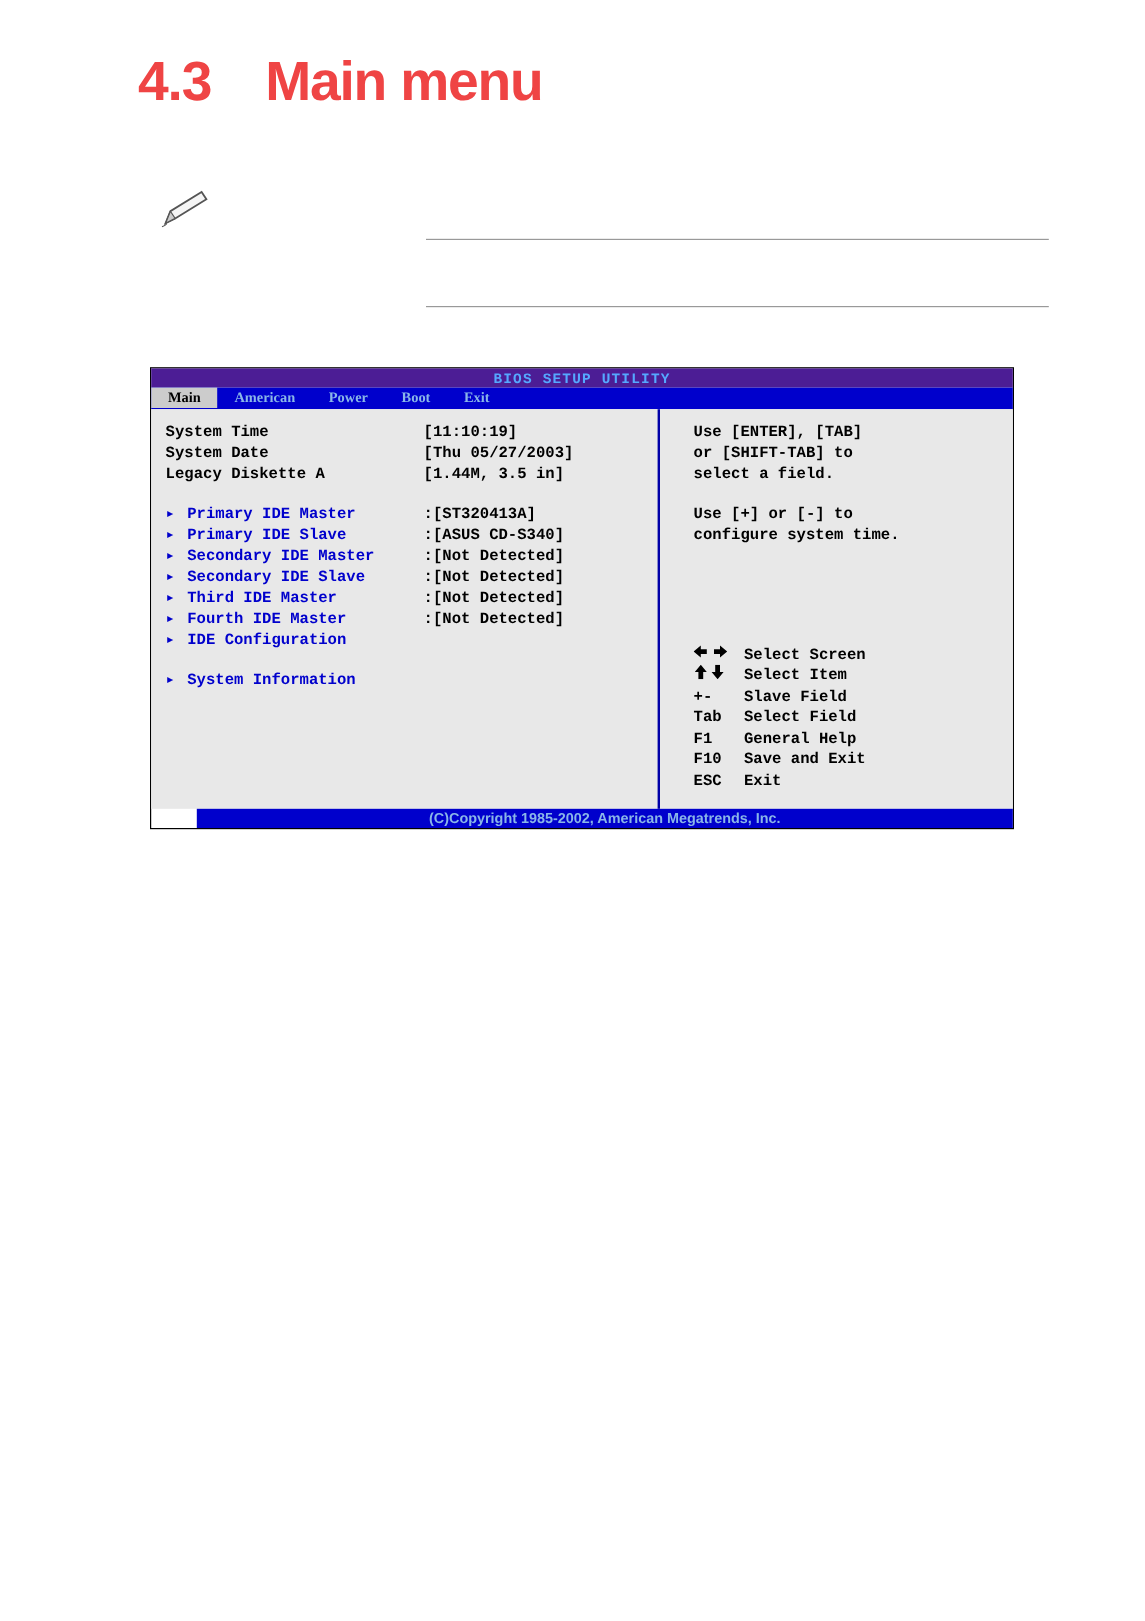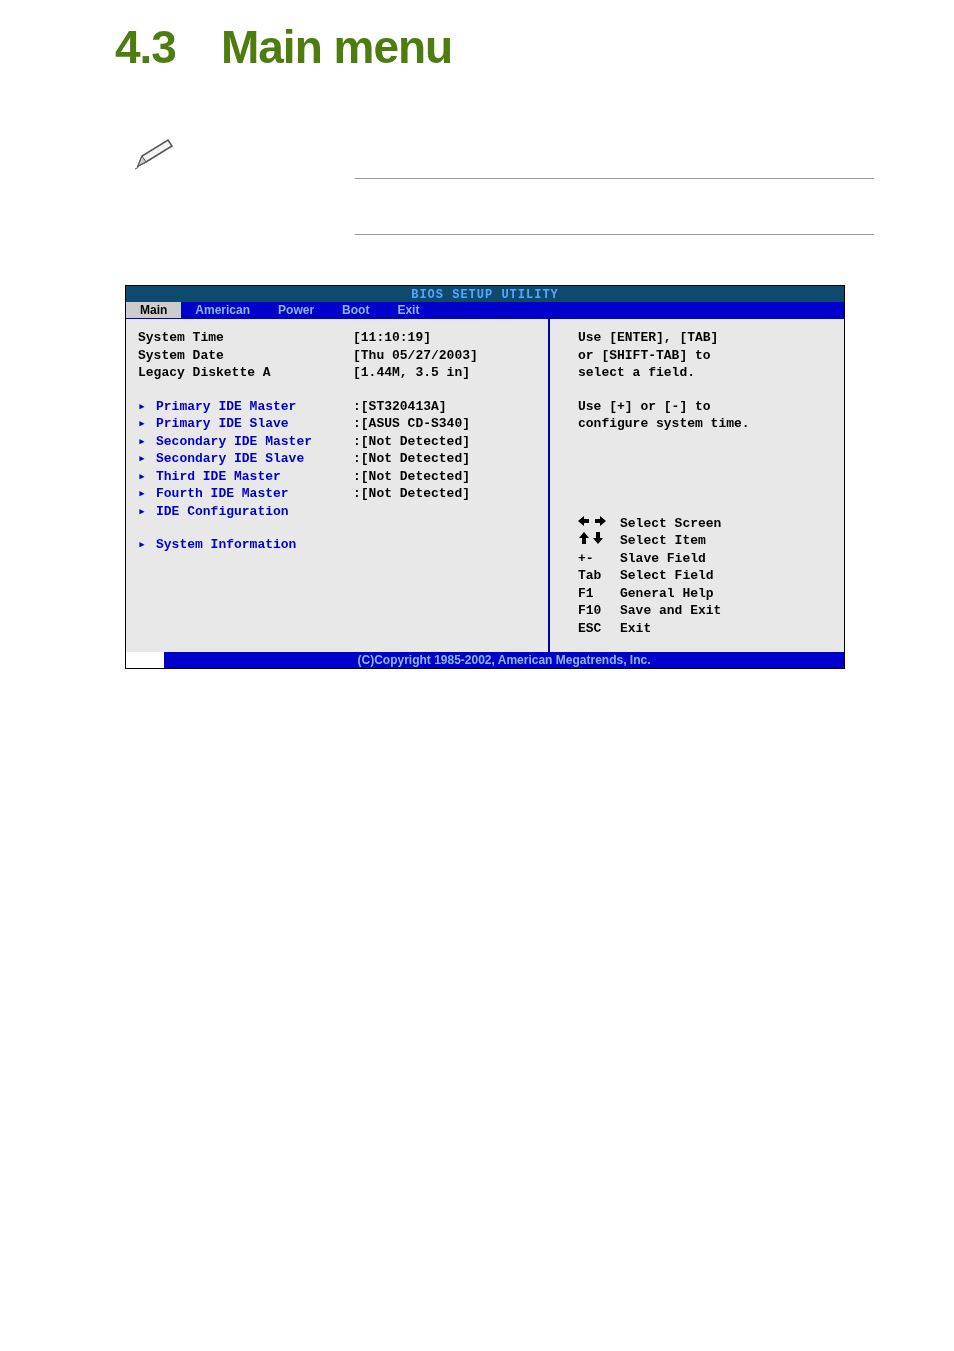--- a/index.html
+++ b/index.html
@@ -11,22 +11,22 @@
       width: 954px;
       height: 1351px;
       background: #ffffff;
       font-family: Arial, sans-serif;
     }
     .page-heading {
       font-size: 46px;
       font-weight: 900;
       font-family: Arial Black, Arial, sans-serif;
       letter-spacing: -1px;
-      padding: 20px 0 40px 115px;
-      color: #4d7c0f;
+      padding: 40px 0 40px 115px;
+      color: #ef4444;
     }
     .pencil-icon-wrap {
       padding: 20px 0 10px 130px;
       position: relative;
     }
     .pencil-icon {
       display: inline-block;
     }
     .hr-container {
       margin-left: 225px;
@@ -45,38 +45,38 @@
     }
     .bios-container {
       width: 720px;
       margin-left: 125px;
       font-family: "Courier New", monospace;
       font-size: 13px;
       color: #fff;
       border: 1px solid #000;
     }
     .bios-title-bar {
-      background: #0c4a6e;
+      background: #4c1d95;
       color: #55a8ff;
       text-align: center;
       padding: 2px 0 0 0;
       font-weight: bold;
       letter-spacing: 1px;
       font-size: 12px;
     }
     .bios-menu-bar {
       background: #0000cc;
       display: flex;
       padding: 0 0 1px 0;
     }
     .bios-menu-item {
       padding: 1px 14px;
       color: #8ab6e8;
       font-weight: 600;
-      font-family: Liberation Sans, sans-serif;
+      font-family: Liberation Serif, serif;
       font-size: 12px;
     }
     .bios-menu-item.active {
       background: #cccccc;
       color: #000;
     }
     .bios-body {
       display: flex;
       background: #e8e8e8;
       gap: 16px;

